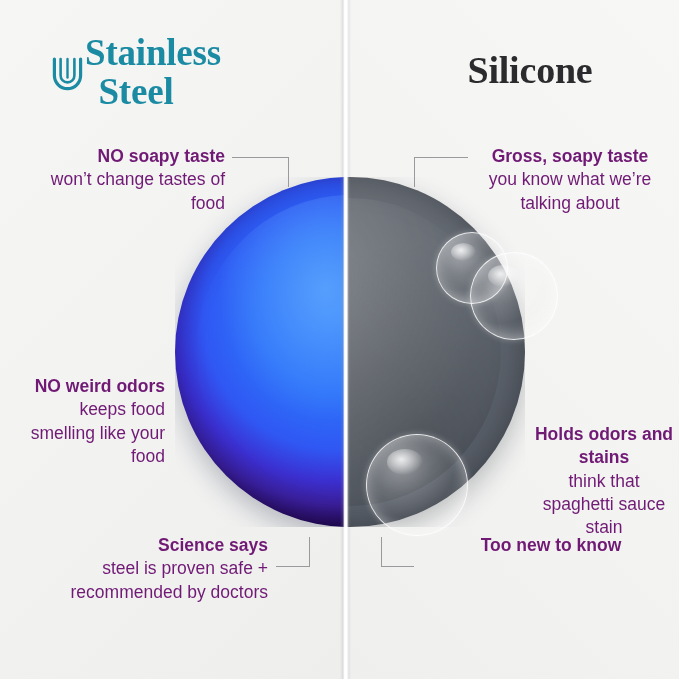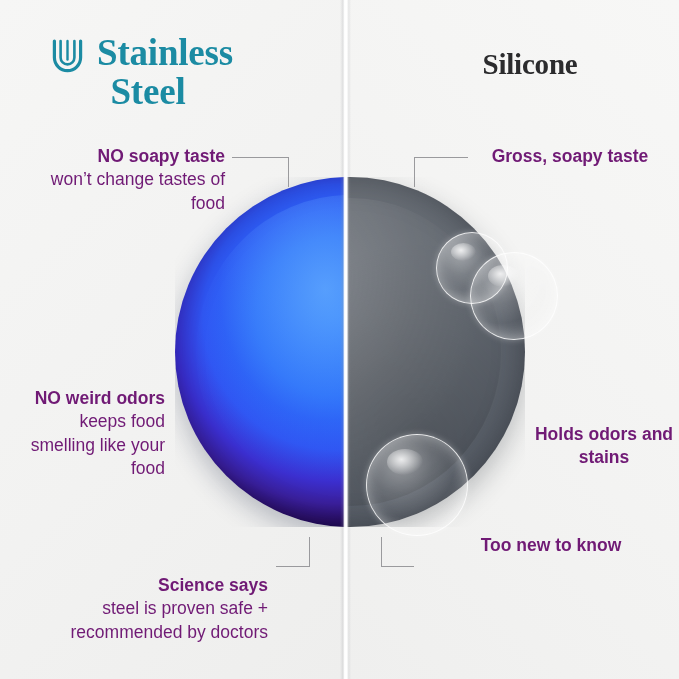--- a/index.html
+++ b/index.html
@@ -155,22 +155,22 @@
 
   
   .header-steel {
     position: absolute;
     left: 52px; top: 34px;
     width: 270px;
     z-index: 50;
   }
   .steel-title-row {
     display: flex;
-    align-items: flex-start;
-    gap: 14px;
+    align-items: center;
+    gap: 2px;
   }
   .brand-mark {
     flex: 0 0 auto;
     width: 31px; height: 38px;
     margin-top: 3px;
   }
   .steel-title {
     font-family: "Liberation Serif", serif;
     font-size: 37px;
     font-weight: 700;
@@ -185,21 +185,21 @@
   }
 
   .header-silicone {
     position: absolute;
     left: 400px; top: 48px;
     width: 260px;
     z-index: 50;
   }
   .silicone-title {
     font-family: "Liberation Serif", serif;
-    font-size: 29px;
+    font-size: 38px;
     font-weight: 700;
     color: #2b2b2d;
     text-align: center;
     letter-spacing: -0.2px;
   }
 
   
   .callout {
     position: absolute;
     z-index: 50;
@@ -212,22 +212,22 @@
     display: block;
   }
   .callout .body {
     font-weight: 400;
     display: block;
   }
   .callout.align-right { text-align: right; }
   .callout.align-left  { text-align: center; }
 
   .c-taste-left  { left: 20px;  top: 145px; width: 205px; }
-  .c-odor-left   { left: 20px;  top: 387px; width: 145px; }
-  .c-sci-left    { left: 15px;  top: 534px; width: 253px; margin-top: 40px; }
+  .c-odor-left   { left: 20px;  top: 375px; width: 145px; }
+  .c-sci-left    { left: 15px;  top: 534px; width: 253px; }
 
   .c-taste-right { left: 470px; top: 145px; width: 200px; }
   .c-odor-right  { left: 534px; top: 375px; width: 140px; margin-top: 48px; }
   .c-new-right   { left: 436px; top: 534px; width: 230px; }
 
   
   .leader {
     position: absolute;
     z-index: 45;
     pointer-events: none;
@@ -319,23 +319,25 @@
     <span class="body">keeps food smelling like your food</span>
   </div>
 
   <div class="callout align-right c-sci-left">
     <span class="head">Science says</span>
     <span class="body">steel is proven safe + recommended by doctors</span>
   </div>
 
   <div class="callout align-left c-taste-right">
     <span class="head">Gross, soapy taste</span>
+    <span class="body">you know what we’re talking about</span>
   </div>
 
   <div class="callout align-left c-odor-right">
     <span class="head">Holds odors and stains</span>
+    <span class="body">think that spaghetti sauce stain</span>
   </div>
 
   <div class="callout align-left c-new-right">
     <span class="head">Too new to know</span>
   </div>
 
 </div>
 
 </body></html>

